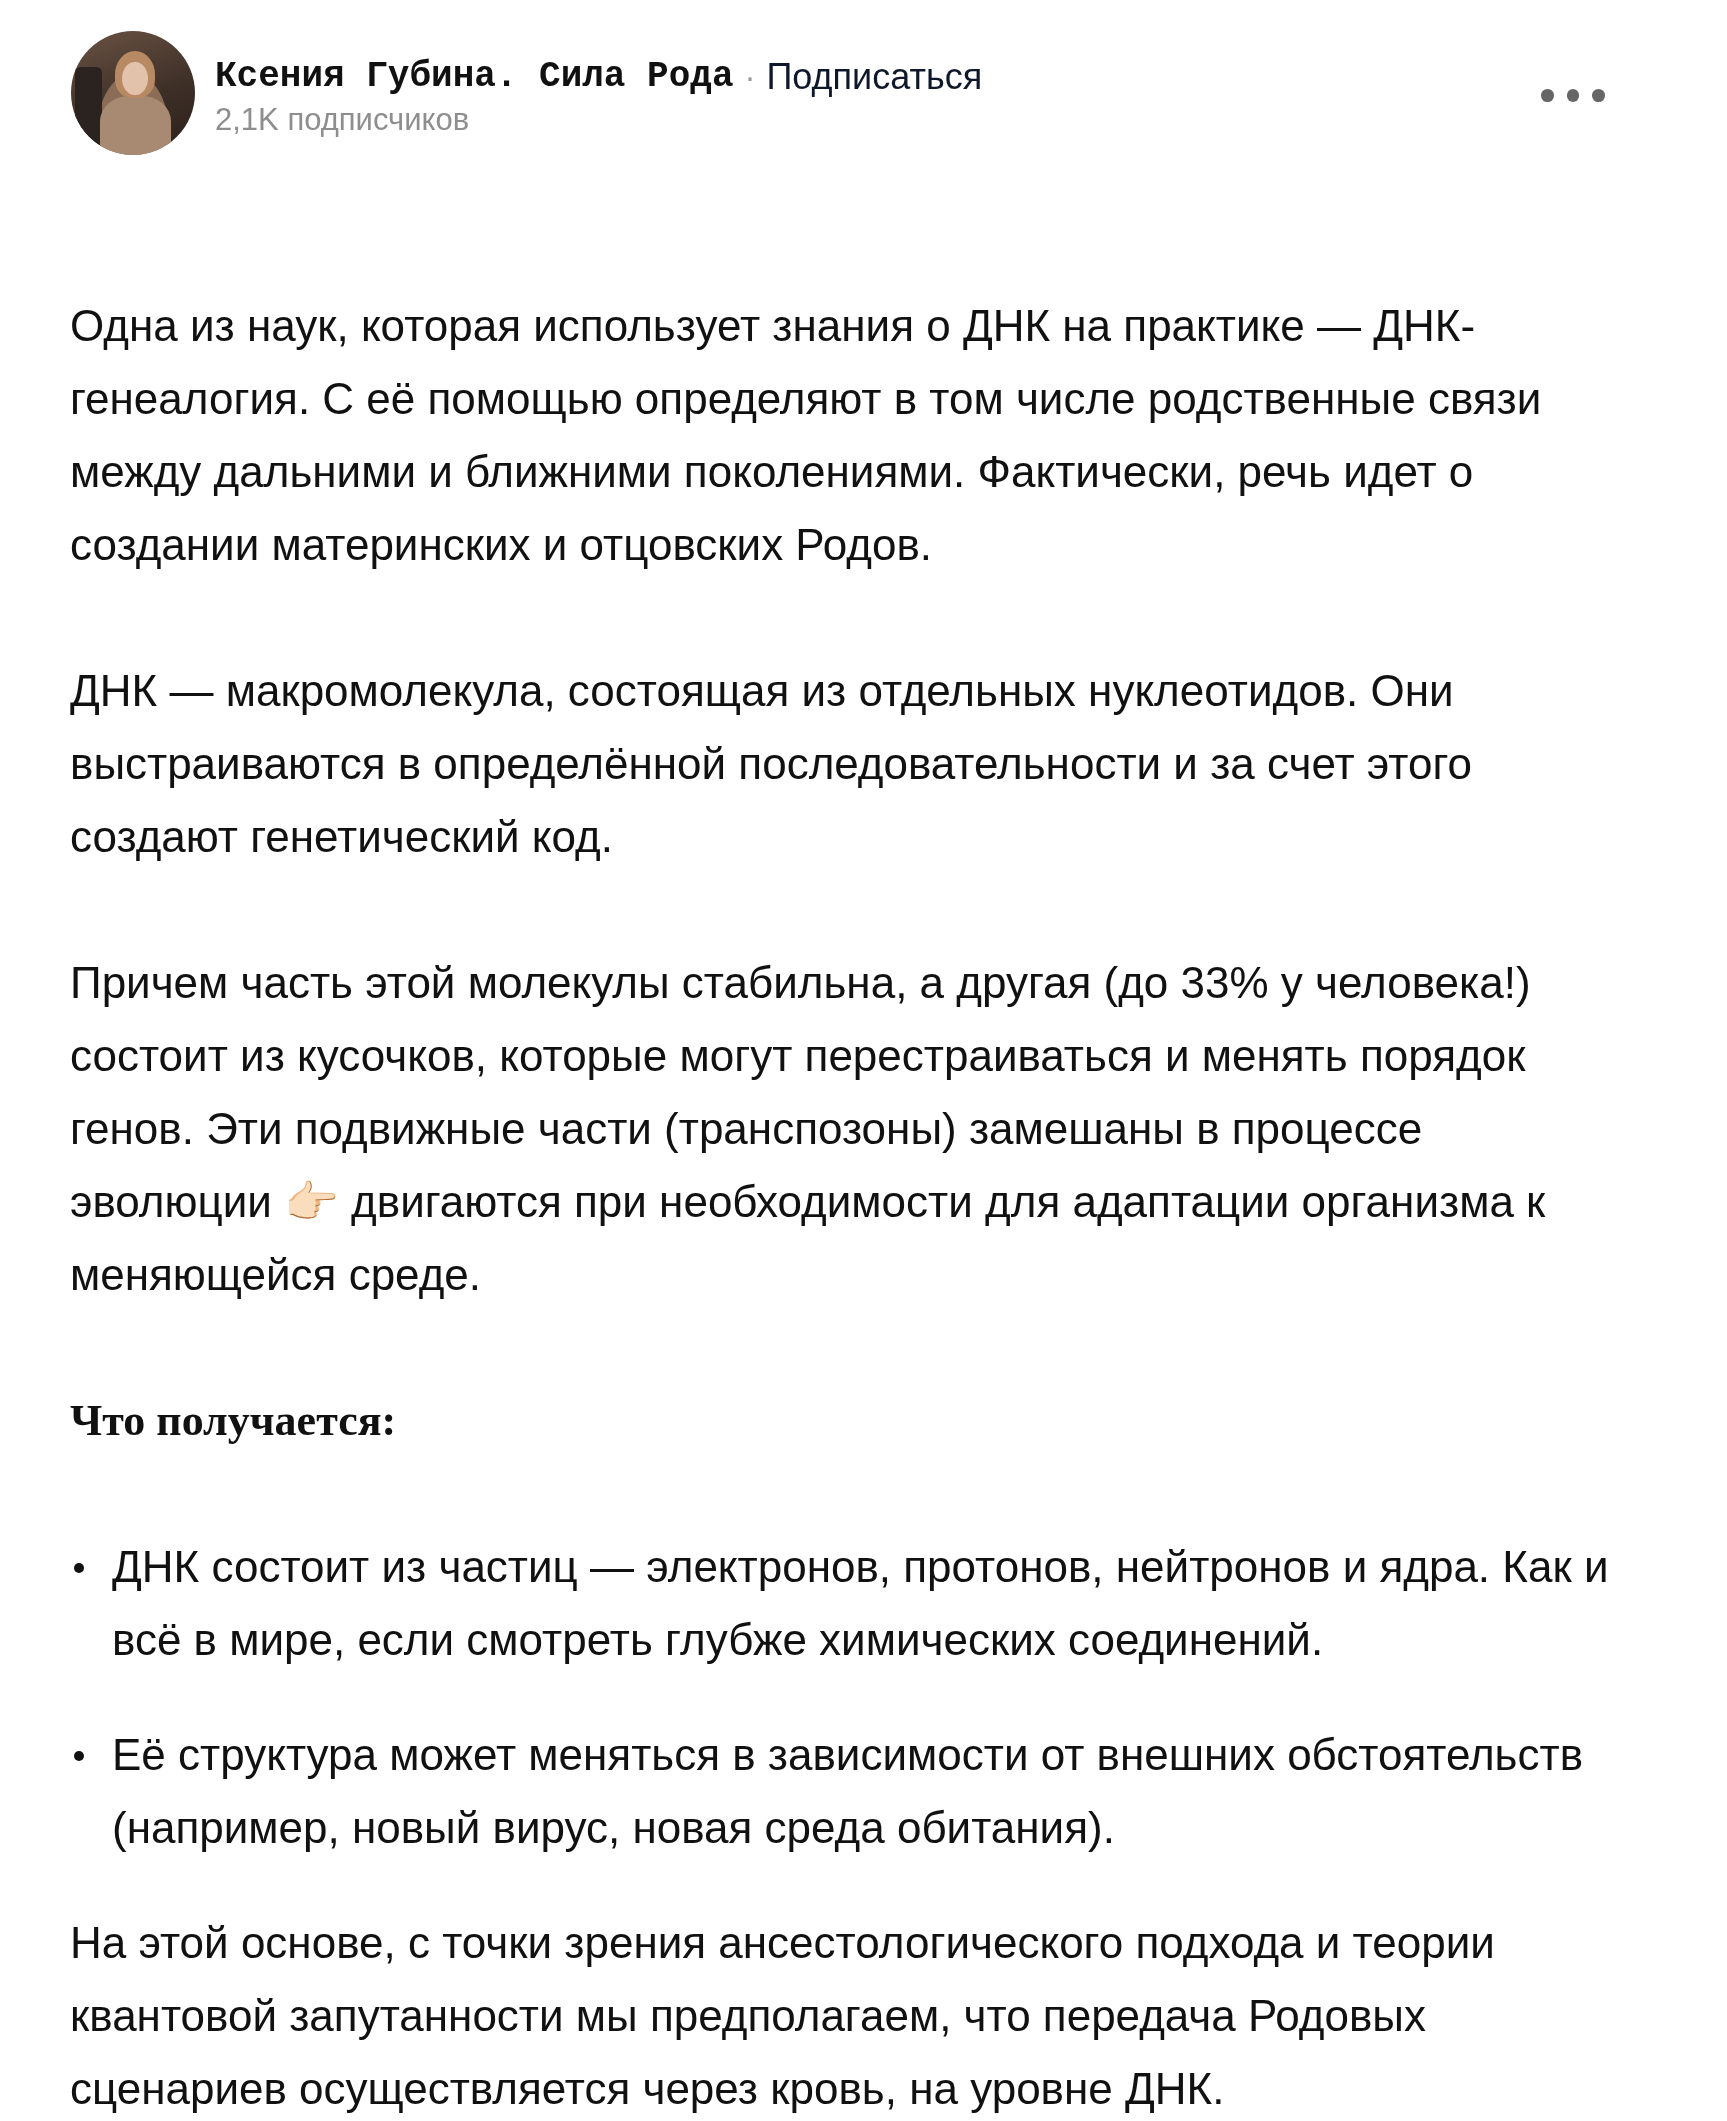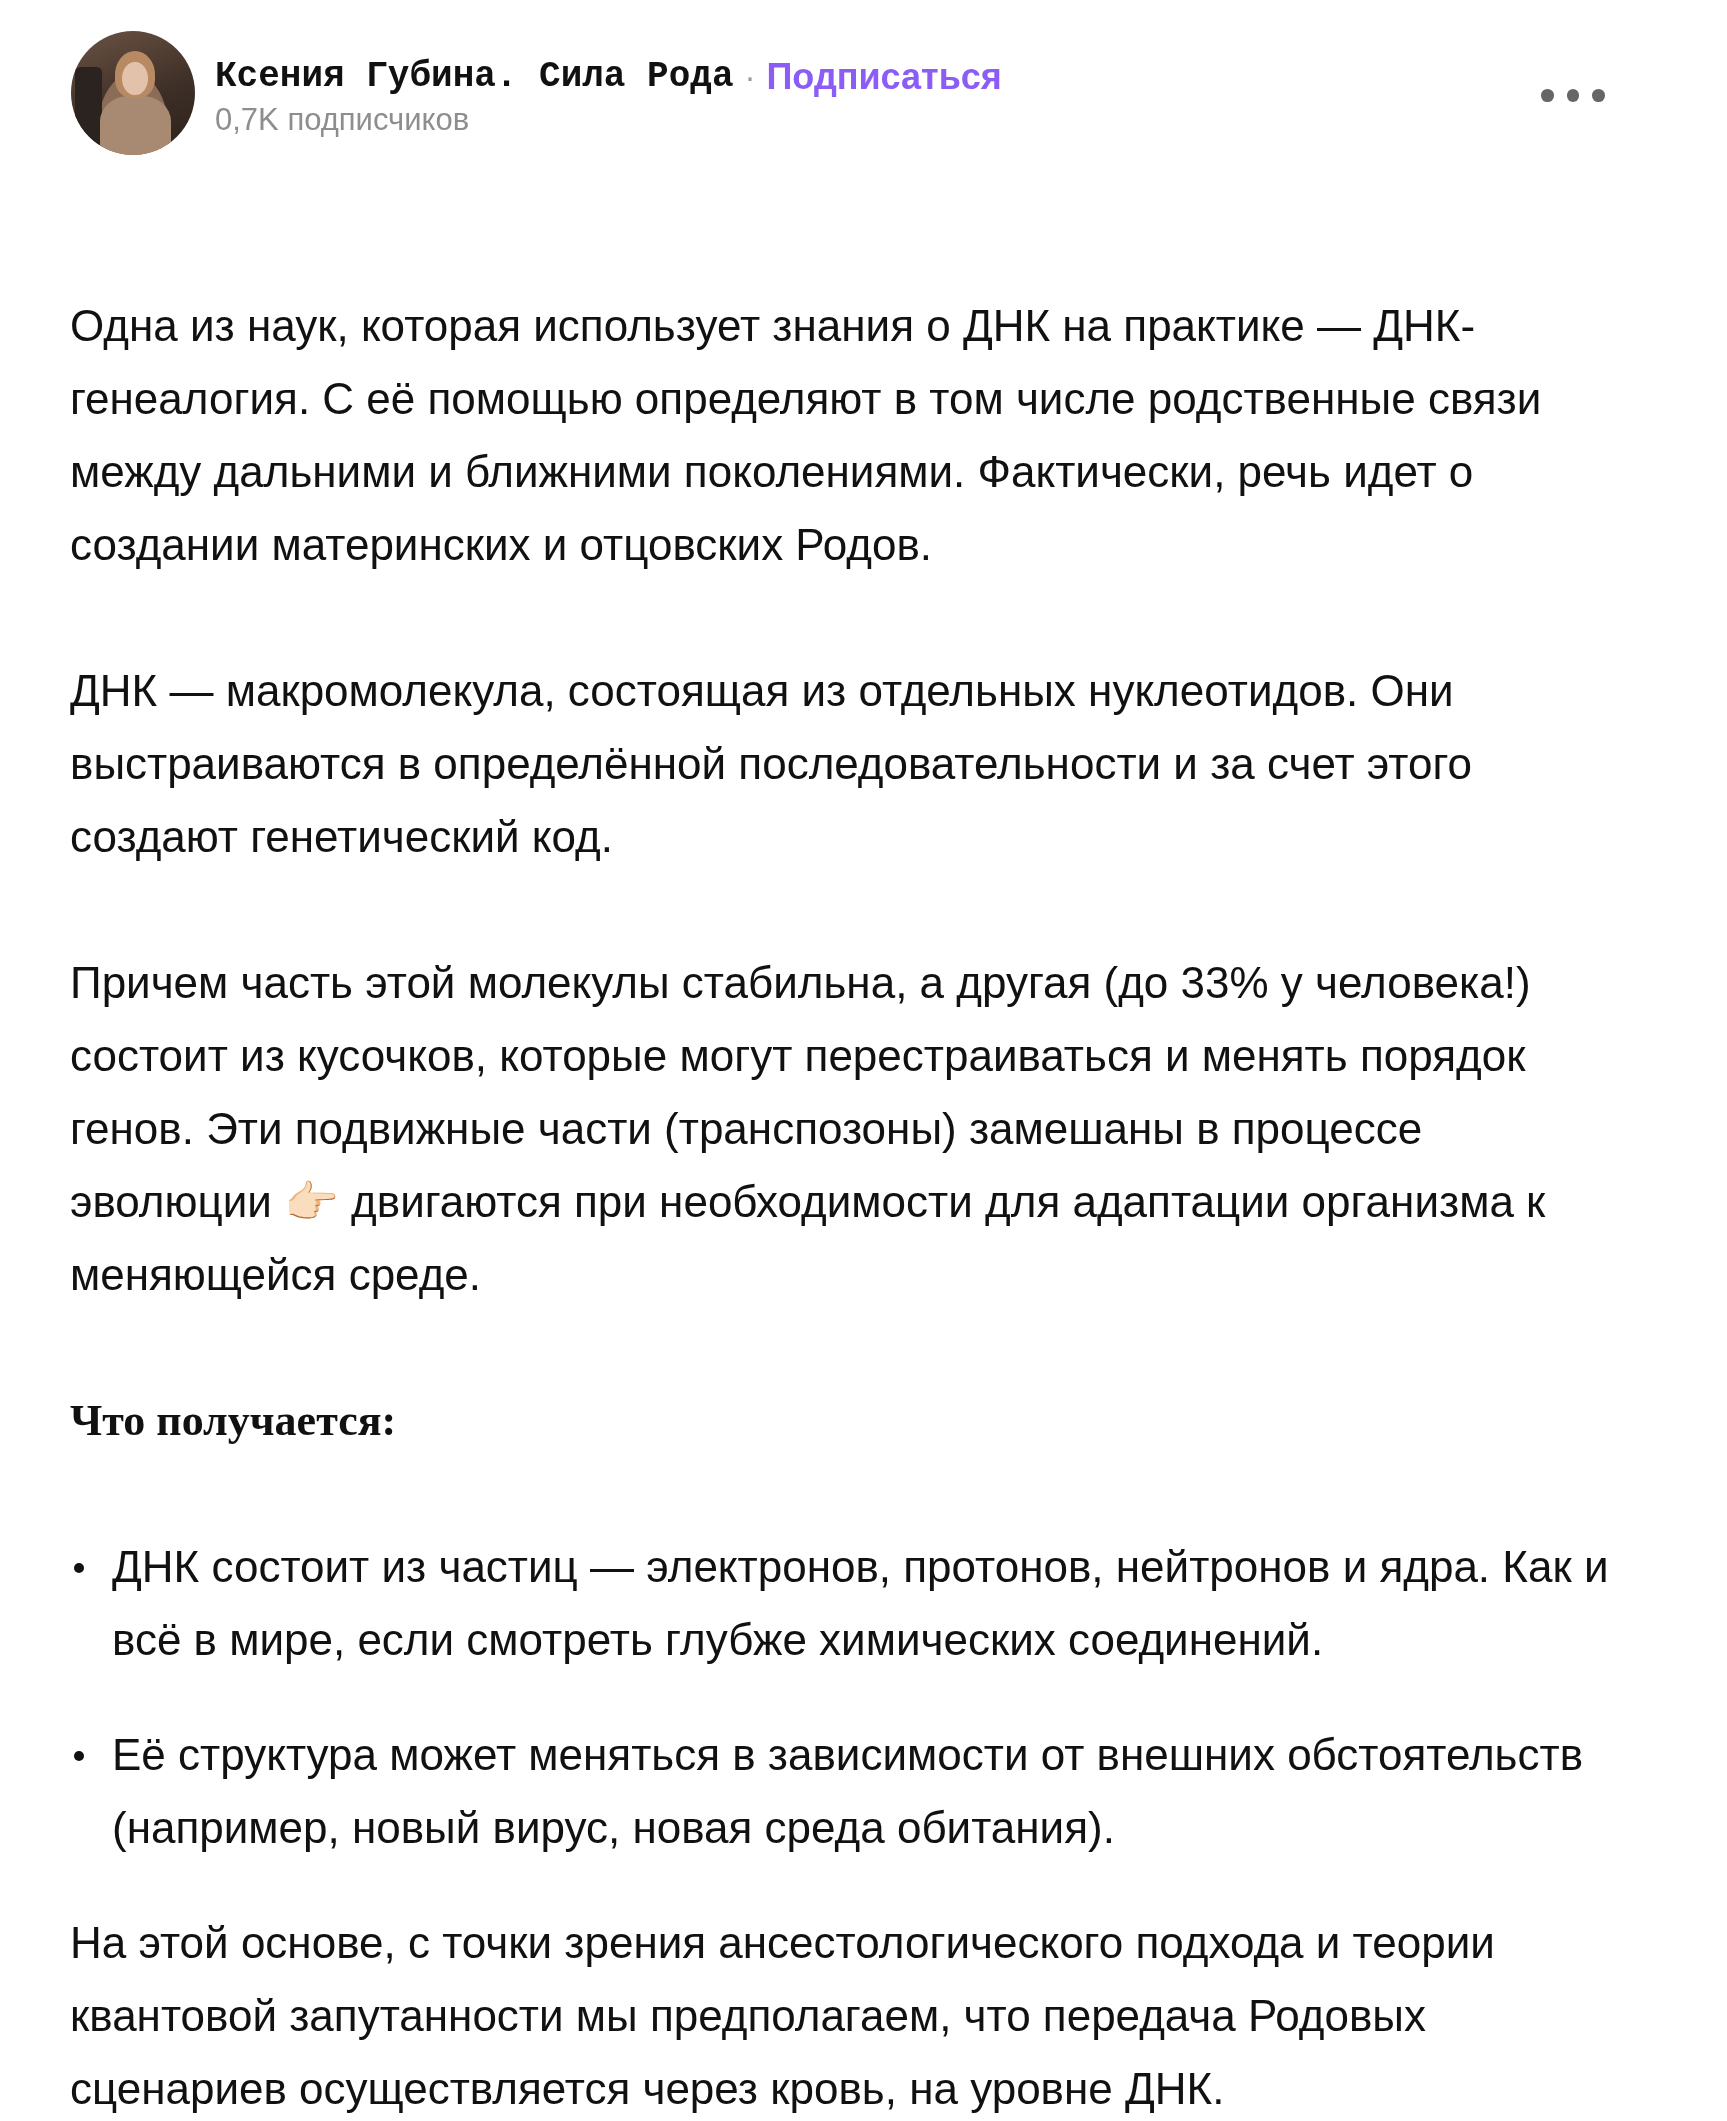--- a/index.html
+++ b/index.html
@@ -29,21 +29,21 @@
     }
     .avatar .chair {
       position: absolute; left: 3.6px; top: 36px; width: 27px; height: 87px; background: #2b2320; border-radius: 5.5px;
     }
     .channel-row {
       position: absolute; left: 215px; top: 51px; height: 51px; display: flex; align-items: center;
       font-size: 36px; white-space: nowrap;
     }
     .channel-name { font-weight: bold; color: #111111; font-family: Liberation Mono, monospace; }
     .dot-sep { color: #9a9a9a; margin: 0 11px; font-size: 33px; }
-    .subscribe { font-weight: bold; color: #8b5cf6; }
+    .subscribe { font-weight: normal; color: #0f172a; }
     .subs-count {
       position: absolute; left: 215px; top: 102px; font-size: 31px; color: #8e8e8e;
     }
     .more-btn {
       position: absolute; left: 1541px; top: 82px; width: 64px; height: 27px; display: flex;
       justify-content: space-between; align-items: center; cursor: pointer;
     }
     .more-btn span { width: 12.7px; height: 12.7px; border-radius: 50%; background: #666666; display: block; }
 
     .content {
@@ -68,21 +68,21 @@
     <div class="chair"></div>
     <div class="body"></div>
     <div class="hair"></div>
     <div class="face"></div>
   </div>
   <div class="channel-row">
     <span class="channel-name">Ксения Губина. Сила Рода</span>
     <span class="dot-sep">·</span>
     <span class="subscribe">Подписаться</span>
   </div>
-  <div class="subs-count">0,7K подписчиков</div>
+  <div class="subs-count">2,1K подписчиков</div>
   <div class="more-btn">
     <span></span>
     <span></span>
     <span></span>
   </div>
 </div>
 
 <div class="content">
   <p>Одна из наук, которая использует знания о ДНК на практике — ДНК-генеалогия. С её помощью определяют в том числе родственные связи между дальними и ближними поколениями. Фактически, речь идет о создании материнских и отцовских Родов.</p>
   <div class="p-gap"></div>

